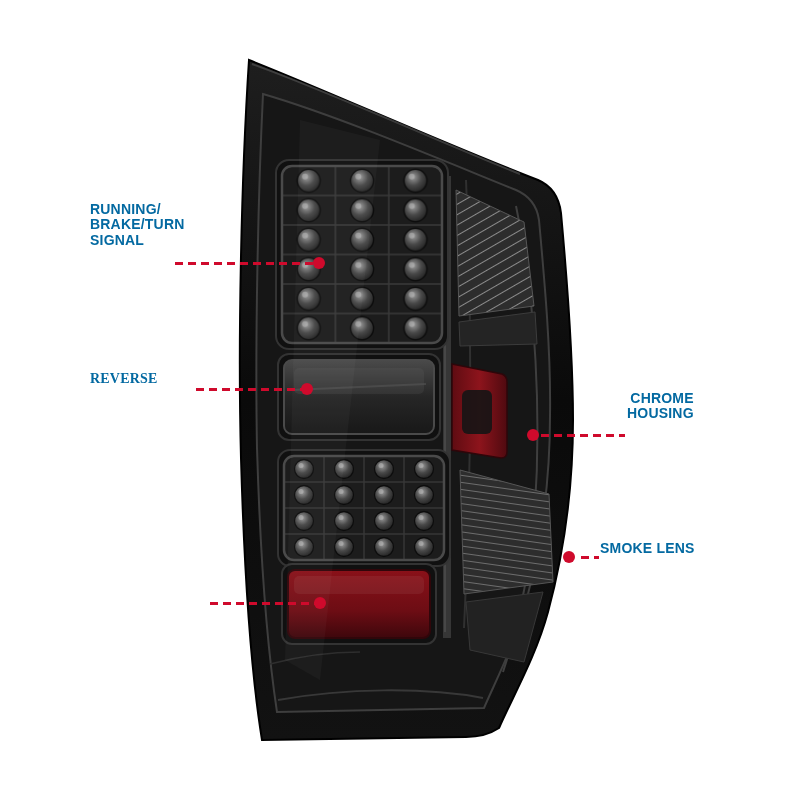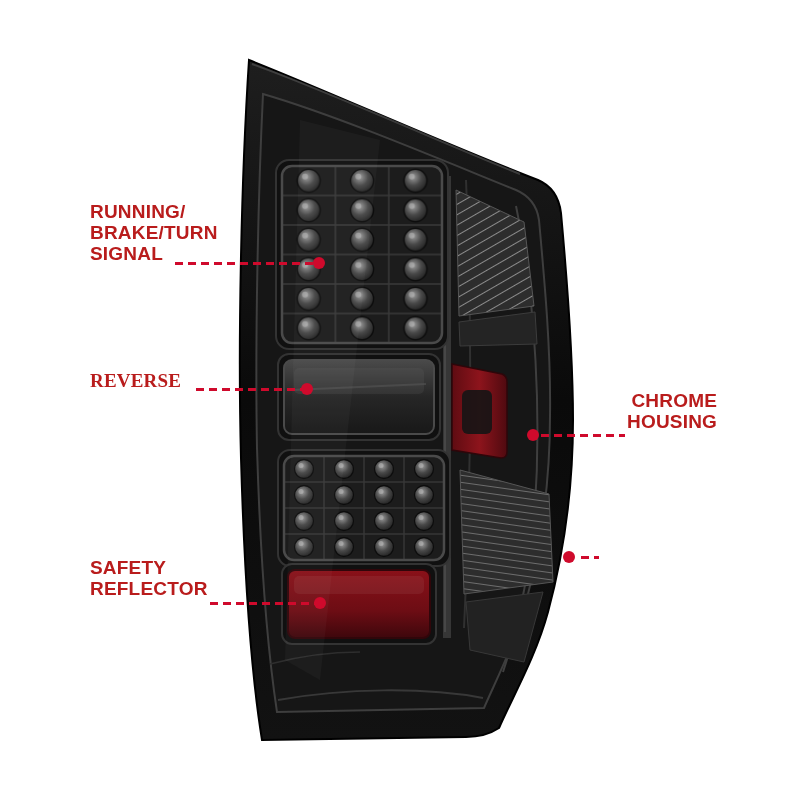--- a/index.html
+++ b/index.html
@@ -9,24 +9,24 @@
     width: 800px; height: 800px;
     background: #ffffff;
     font-family: "Liberation Sans", sans-serif;
     position: relative;
     overflow: hidden;
   }
   .stage { position: absolute; inset: 0; }
   svg.product { position: absolute; left: 0; top: 0; }
   .callout-label {
     position: absolute;
-    font-size: 19px;
+    font-size: 14px;
     font-weight: bold;
     line-height: 1.1;
-    color: #b91c1c;
+    color: #0369a1;
     white-space: pre-line;
     letter-spacing: 0.2px;
   }
   .leader {
     position: absolute;
     height: 3px;
     background: repeating-linear-gradient(90deg, var(--red) 0 8px, transparent 8px 13px);
   }
   .dot {
     position: absolute;
@@ -178,26 +178,25 @@
   <div class="callout-label" id="lbl-running">RUNNING/
 BRAKE/TURN
 SIGNAL</div>
   <div class="leader" id="ld-running"></div>
   <div class="dot" id="dot-running"></div>
 
   <div class="callout-label" id="lbl-reverse">REVERSE</div>
   <div class="leader" id="ld-reverse"></div>
   <div class="dot" id="dot-reverse"></div>
 
-  <div class="callout-label" id="lbl-safety">SAFETY
-REFLECTOR</div>
   <div class="leader" id="ld-safety"></div>
   <div class="dot" id="dot-safety"></div>
 
   <div class="callout-label" id="lbl-chrome">CHROME
 HOUSING</div>
   <div class="leader" id="ld-chrome"></div>
   <div class="dot" id="dot-chrome"></div>
 
+  <div class="callout-label" id="lbl-smoke">SMOKE LENS</div>
   <div class="leader" id="ld-smoke"></div>
   <div class="dot" id="dot-smoke"></div>
 
 </div>
 
 </body></html>

